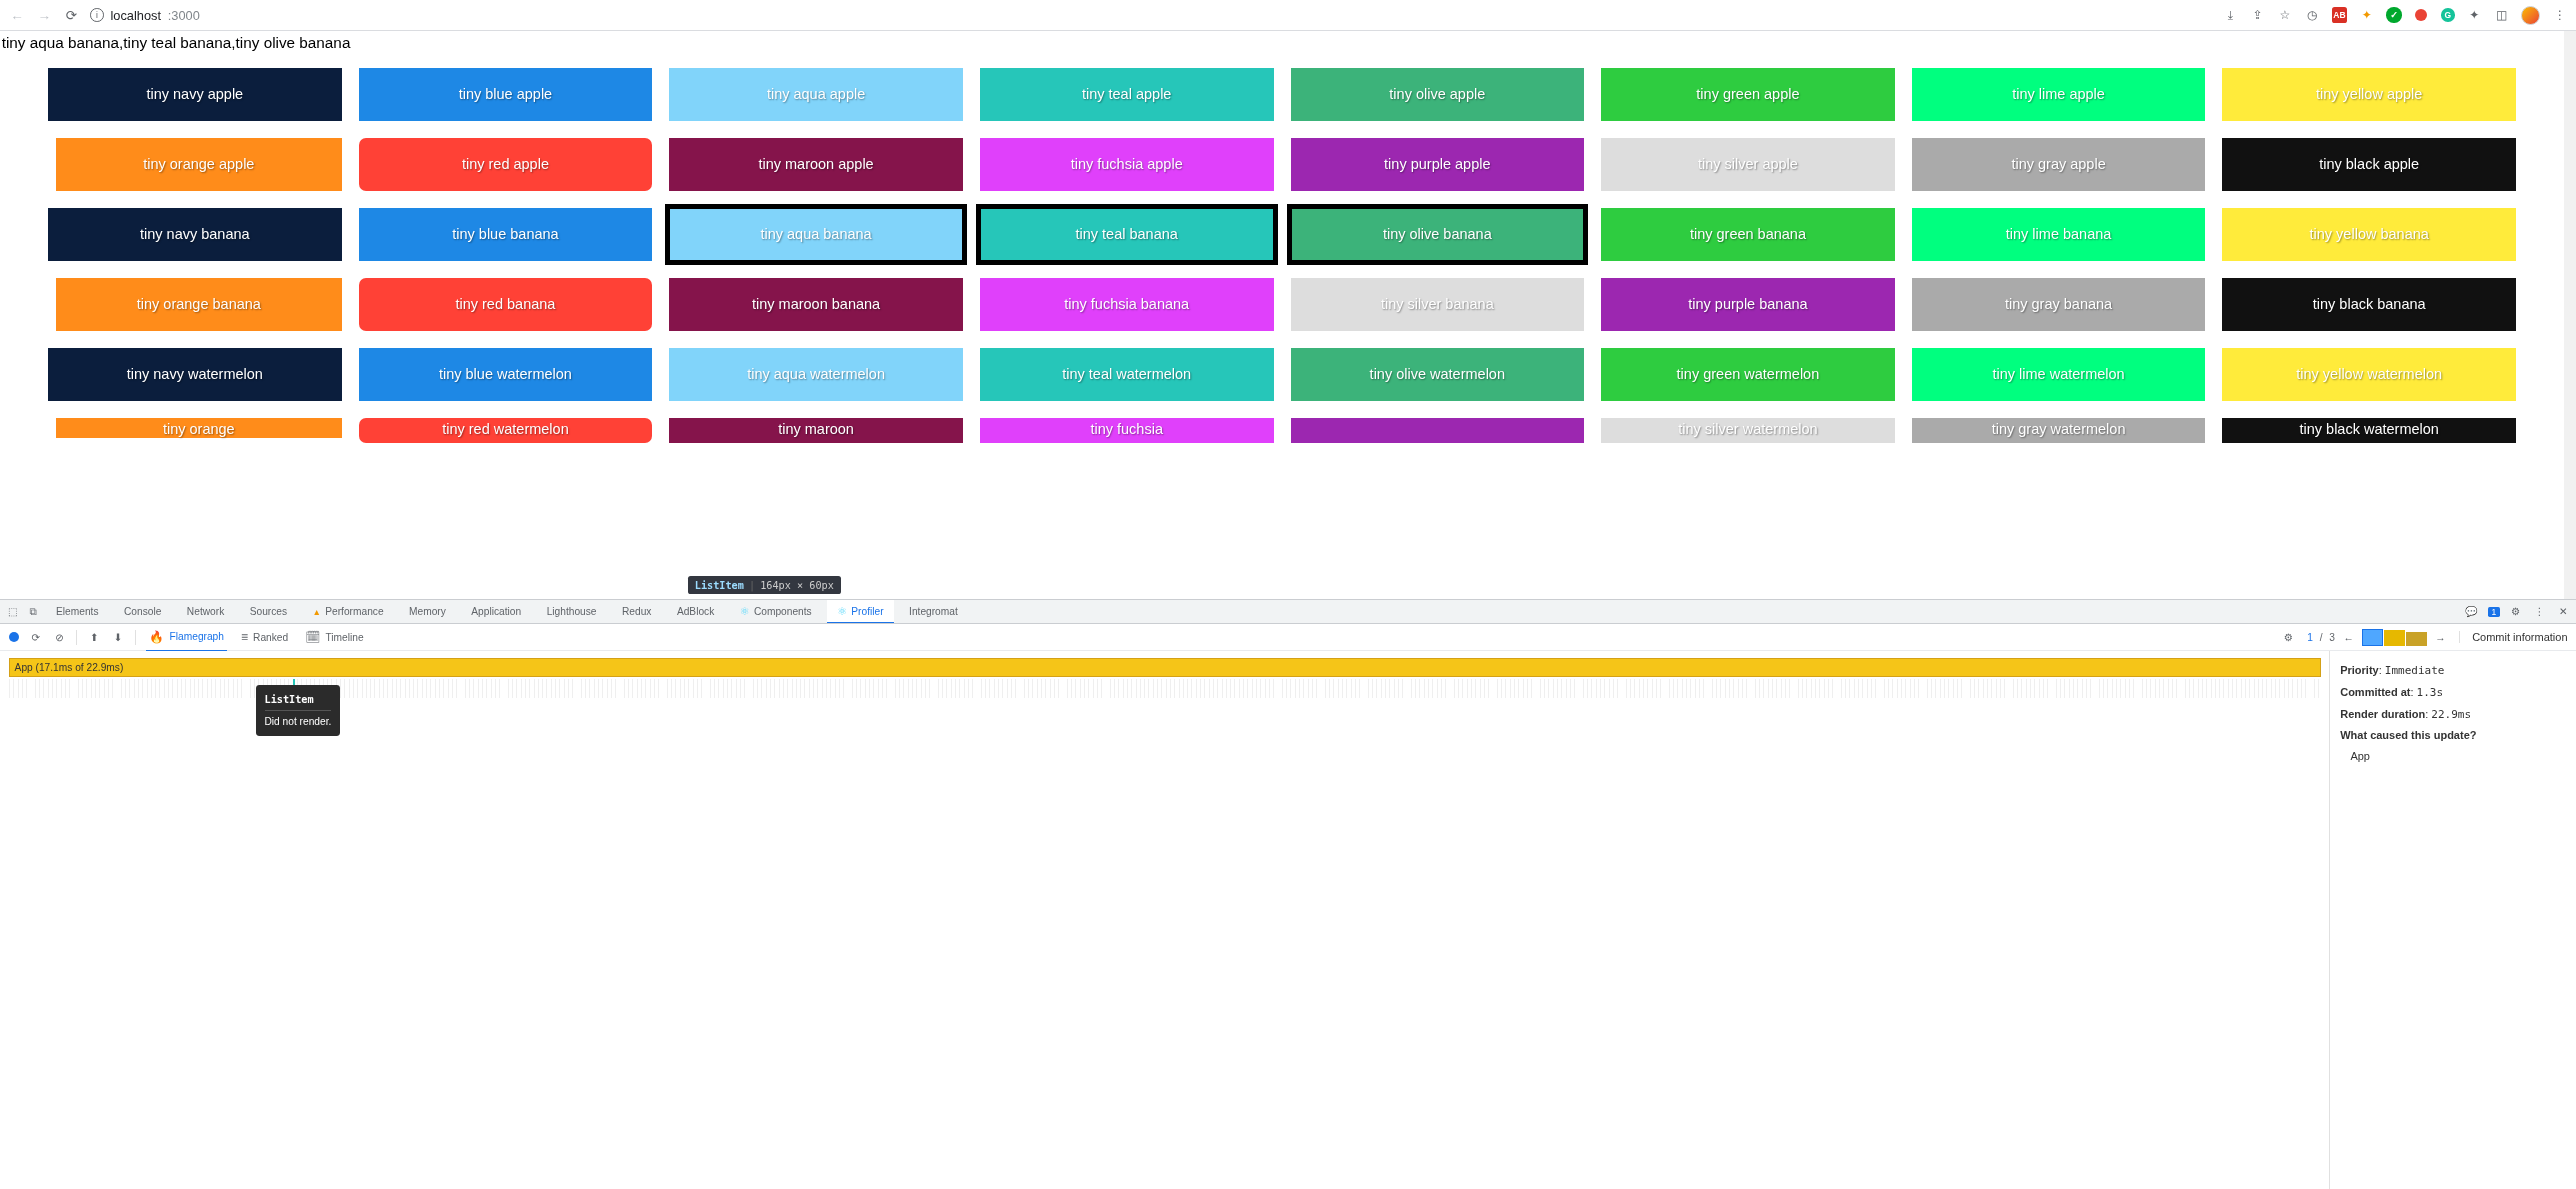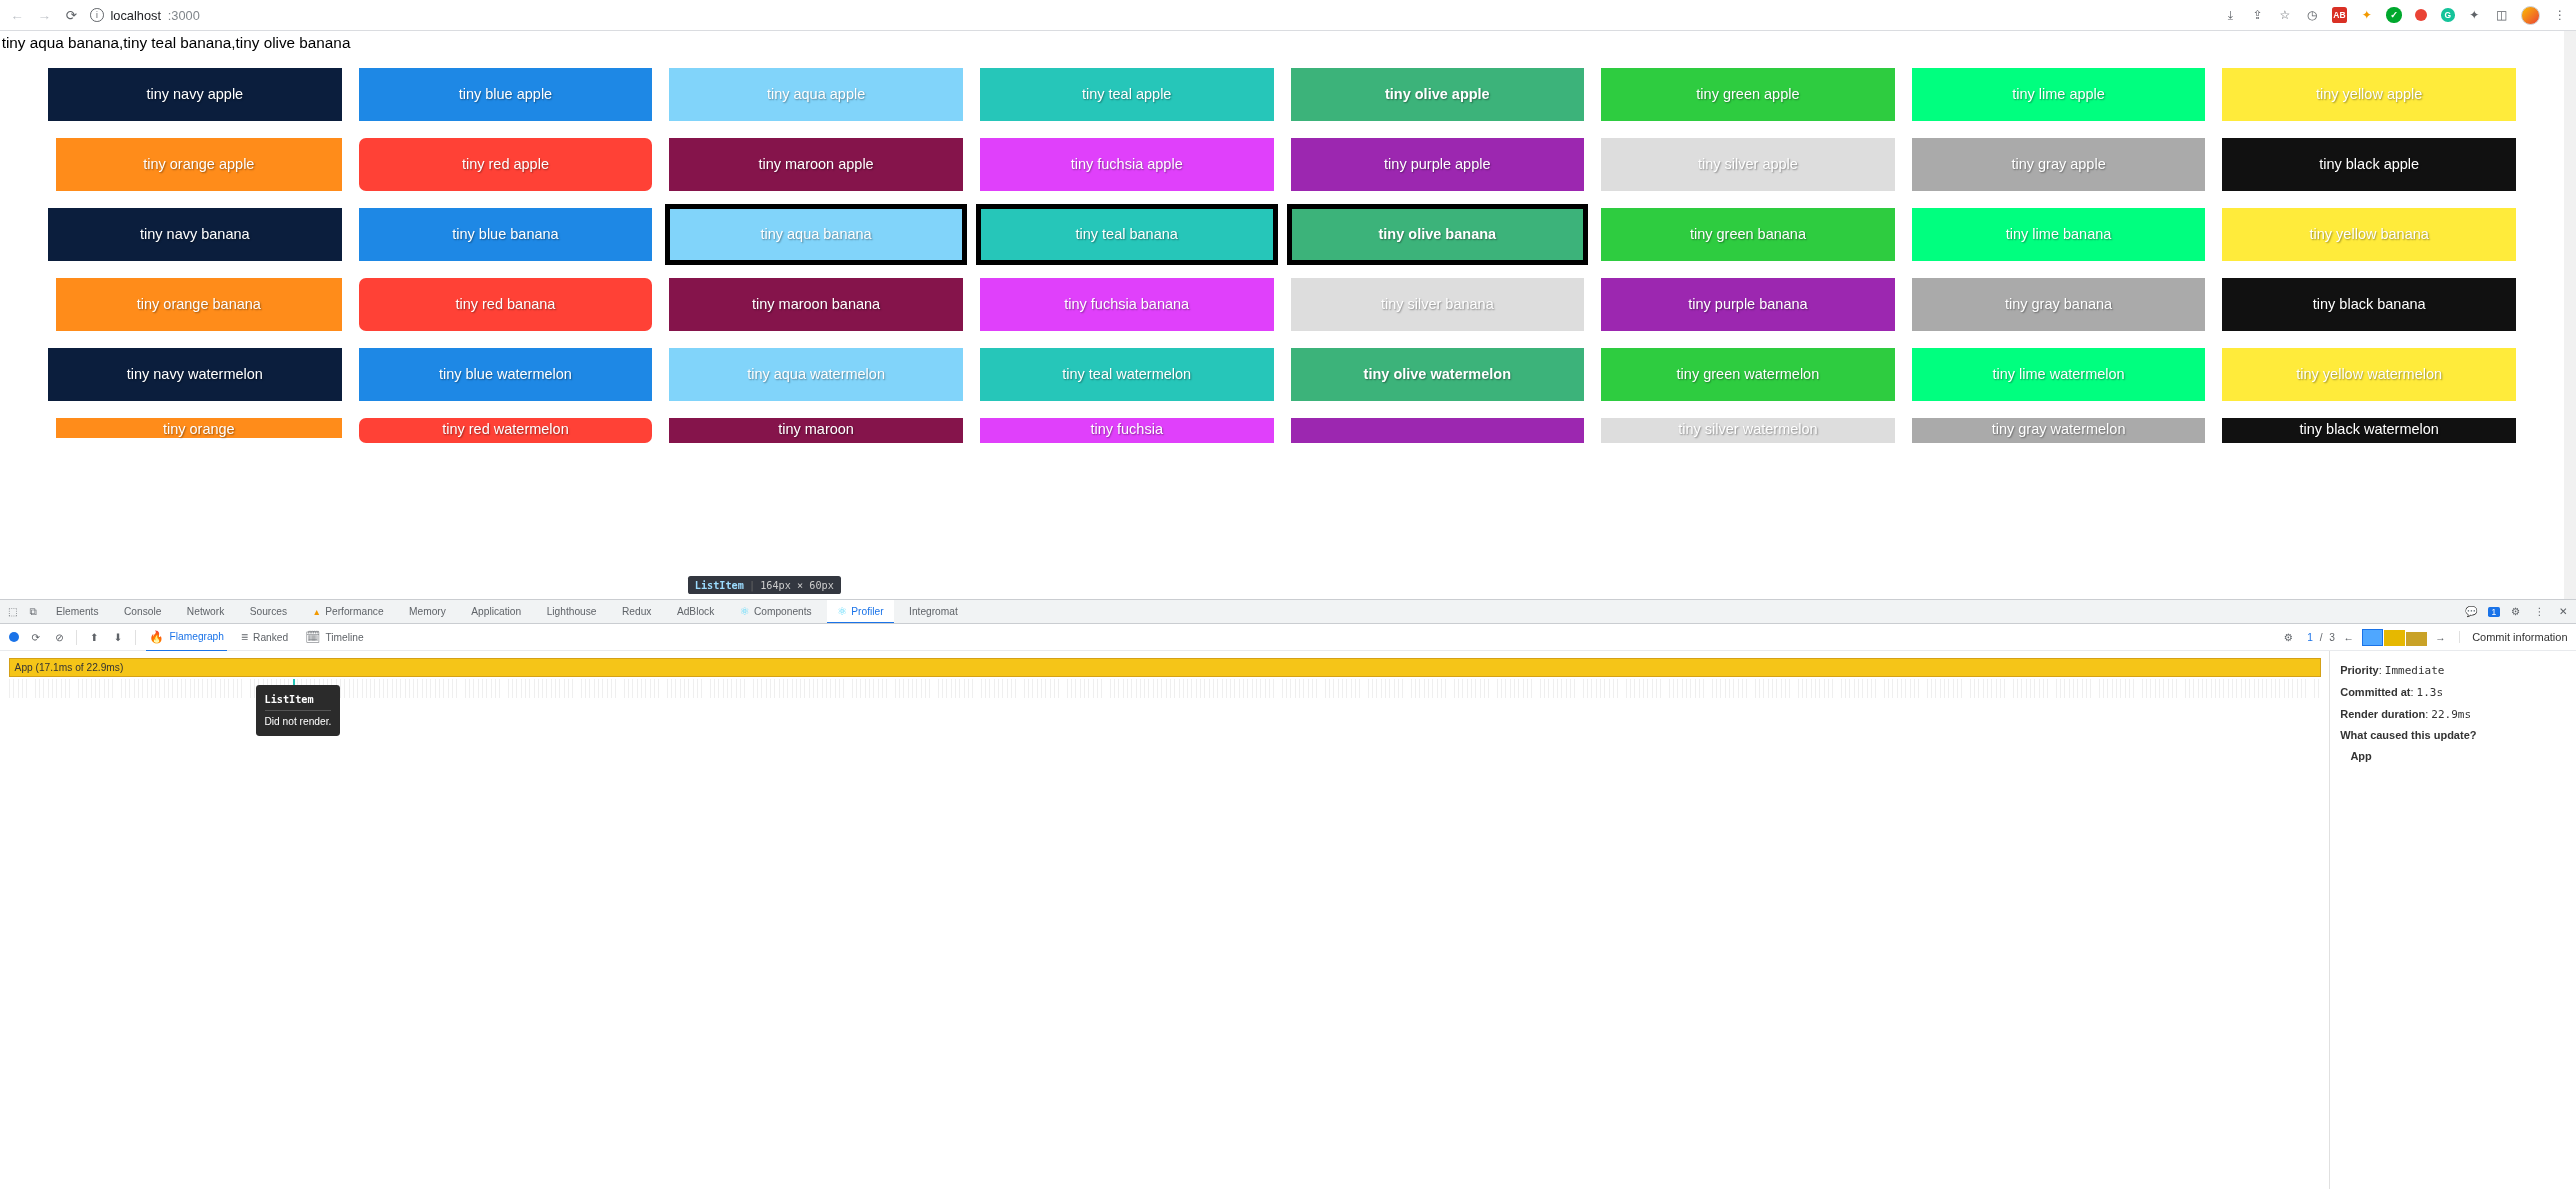--- a/index.html
+++ b/index.html
@@ -24,21 +24,21 @@
   .avatar { width:19px;height:19px;border-radius:50%;background:linear-gradient(135deg,#fbbc04,#ea4335);border:0.9px solid #ccc;}
 
   
   .viewport { position: relative; height: calc(50.4% - 31px); overflow: hidden; border-right: 12px solid #f1f1f1; }
   .viewport::after { content:""; position:absolute; top:0; right:-12px; width:12px; height:34px; background:#c1c1c1; border-radius:6px; }
   .header-line { font-size: 15.3px; padding: 3.4px 1.7px; color:#000; }
   .grid { padding: 12px 48px; display: grid; grid-template-columns: repeat(8, 1fr); gap: 17px; }
   .card { height: 53px; display:flex; align-items:center; justify-content:center; font-size:14.5px; color:#fff; text-shadow: 0.9px 0.9px 1.7px rgba(0,0,0,0.4); position:relative; }
   .card.selected { outline: 5.1px solid #000; outline-offset: -1.7px; }
   .c-navy{background:#0b1e3d;} .c-blue{background:#1e88e5;} .c-aqua{background:#81d4fa;} .c-teal{background:#26c6b9;}
-  .c-olive{background:#3cb37a;font-weight:bold;} .c-green{background:#2ecc40;} .c-lime{background:#00ff7f;} .c-yellow{background:#ffeb3b;}
+  .c-olive{background:#3cb37a;} .c-green{background:#2ecc40;} .c-lime{background:#00ff7f;} .c-yellow{background:#ffeb3b;}
   .c-orange{background:#ff8c1a;margin-left:8px;} .c-red{background:#ff4136;border-radius:7px;} .c-maroon{background:#85144b;} .c-fuchsia{background:#e040fb;}
   .c-purple{background:#9c27b0;} .c-silver{background:#dddddd;color:#fff;} .c-gray{background:#aaaaaa;} .c-black{background:#111;}
 
   .inspect-tip { position:absolute; background:#333740; color:#dcdcdc; font-family: Menlo, monospace; font-size:10.2px; padding:3.4px 6.8px; border-radius:2.6px; display:flex; align-items:center; gap:5.1px; }
   .inspect-tip b{color:#9cdcfe;} .inspect-tip .dim{color:#ccc;}
   .inspect-tip .sep{color:#666;}
 
   
   .devtools { height: 49.6%; display:flex; flex-direction:column; border-top:0.9px solid #cacdd1; font-size:10.2px; color:#333; }
   .dt-tabs { display:flex; align-items:center; height:24px; background:#f1f3f4; border-bottom:0.9px solid #cacdd1; padding:0 5.1px; gap:5.1px; }
@@ -72,21 +72,21 @@
   .flame-area { flex:1; padding:6.8px 8.5px; position:relative; }
   .flame-root { background:#f5c518; height:19px; display:flex;align-items:center; padding:0 5.1px; font-size:10.2px; color:#333; border:0.9px solid #d4a017; width:100%; }
   .flame-strips { height:19px; margin-top:1.7px; background: repeating-linear-gradient(90deg,#efefef 0,#efefef 0.9px,#fff 0.9px,#fff 4.3px); position:relative; width:100%; }
   .flame-rendered { position:absolute; left:12.3%; top:0; width:2.6px; height:100%; background:#26c6b9; }
   .flame-tooltip { position:absolute; top:34px; left:256px; background:#2b2b2b; color:#fff; padding:6.8px 8.5px; border-radius:3.4px; font-size:10.2px; line-height:1.5; }
   .flame-tooltip .tt-title{font-family:Menlo,monospace;font-weight:bold;border-bottom:0.9px solid #555;padding-bottom:2.6px;margin-bottom:2.6px;}
 
   .commit-panel { width:247px; border-left:0.9px solid #e0e0e0; padding:8.5px 10.2px; font-size:11px; line-height:1.9; }
   .commit-panel b{font-weight:600;}
   .commit-panel .mono{font-family:Menlo,monospace;}
-  .commit-panel .indent{padding-left:10.2px;font-weight:bold;}
+  .commit-panel .indent{padding-left:10.2px;}
 </style>
 </head>
 <body>
 
 <div class="chrome-bar">
   <div class="chrome-btn disabled">←</div>
   <div class="chrome-btn disabled">→</div>
   <div class="chrome-btn">⟳</div>
   <div class="addr">
     <span class="info">i</span>

